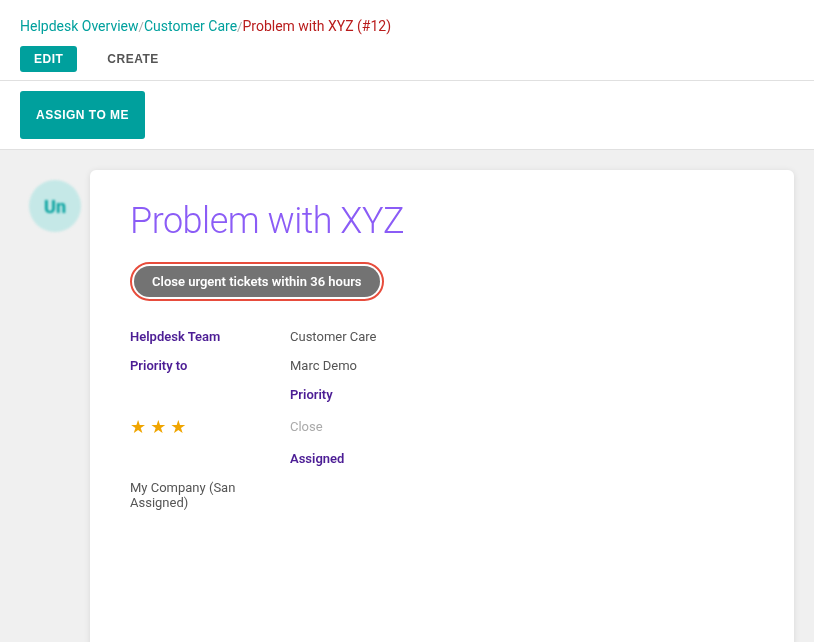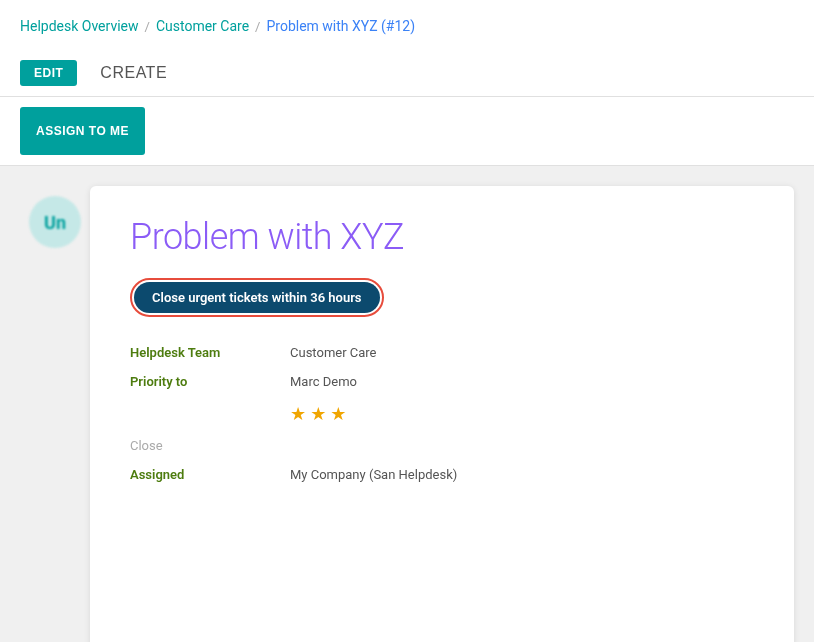--- a/index.html
+++ b/index.html
@@ -14,46 +14,46 @@
     
     .top-bar {
       background: #fff;
       padding: 18px 20px 0 20px;
       border-bottom: 1px solid #e0e0e0;
     }
 
     .breadcrumb {
       display: flex;
       align-items: center;
-      gap: 6px;
+      gap: 0;
       color: #00a09d;
       font-size: 14px;
-      margin-bottom: 24px;
+      margin-bottom: 12px;
     }
 
     .breadcrumb-separator {
       color: #aaa;
       font-size: 13px;
     }
 
     .breadcrumb-item {
       color: #00a09d;
       cursor: pointer;
       font-size: 14px;
     }
 
     .breadcrumb-item.last {
-      color: #3b82f6;
+      color: #b91c1c;
     }
 
     
     .toolbar {
       display: flex;
       align-items: center;
-      gap: 9px;
+      gap: 16px;
       padding-bottom: 8px;
     }
 
     .btn-edit {
       background: #00a09d;
       color: #fff;
       border: none;
       padding: 6px 14px;
       font-size: 12px;
       font-weight: 700;
@@ -61,22 +61,22 @@
       border-radius: 3px;
       cursor: pointer;
       text-transform: uppercase;
     }
 
     .btn-create {
       background: transparent;
       color: #555;
       border: none;
       padding: 6px 14px;
-      font-size: 16px;
-      font-weight: 400;
+      font-size: 12px;
+      font-weight: 700;
       letter-spacing: 0.5px;
       border-radius: 3px;
       cursor: pointer;
       text-transform: uppercase;
     }
 
     
     .action-bar {
       background: #fff;
       padding: 10px 20px;
@@ -146,40 +146,40 @@
     
     .sla-badge-wrapper {
       display: inline-block;
       border: 2px solid #e74c3c;
       border-radius: 20px;
       padding: 2px;
       margin-bottom: 28px;
     }
 
     .sla-badge {
-      background: #0c4a6e;
+      background: #737373;
       color: #fff;
       border-radius: 16px;
       padding: 8px 18px;
       font-size: 13px;
       font-weight: 600;
       display: inline-block;
     }
 
     
     .details-table {
       display: grid;
       grid-template-columns: 160px 1fr;
       row-gap: 14px;
       align-items: center;
     }
 
     .detail-label {
       font-size: 13px;
-      color: #4d7c0f;
+      color: #4c1d95;
       font-weight: 600;
     }
 
     .detail-label.light {
       font-weight: 400;
       color: #aaa;
     }
 
     .detail-value {
       font-size: 13px;
@@ -234,26 +234,27 @@
     <div class="details-table">
 
       <span class="detail-label">Helpdesk Team</span>
       <span class="detail-value">Customer Care</span>
 
       <span class="detail-label">Priority to</span>
       <span class="detail-value">Marc Demo</span>
 
       <span class="detail-value"></span>
 
+      <span class="detail-label">Priority</span>
       <div class="stars">
         <span class="star">★</span>
         <span class="star">★</span>
         <span class="star">★</span>
       </div>
 
       <span class="detail-label light">Close</span>
       <span class="detail-value"></span>
 
       <span class="detail-label">Assigned</span>
-      <span class="detail-value">My Company (San Helpdesk)</span>
+      <span class="detail-value">My Company (San Assigned)</span>
     </div>
   </div>
 </div>
 
 </body></html>

